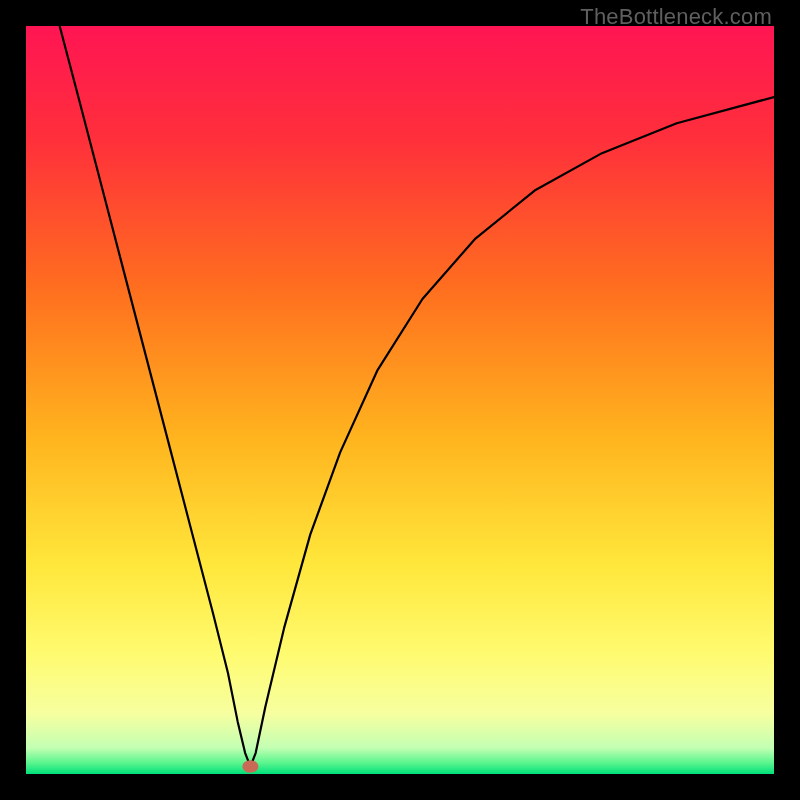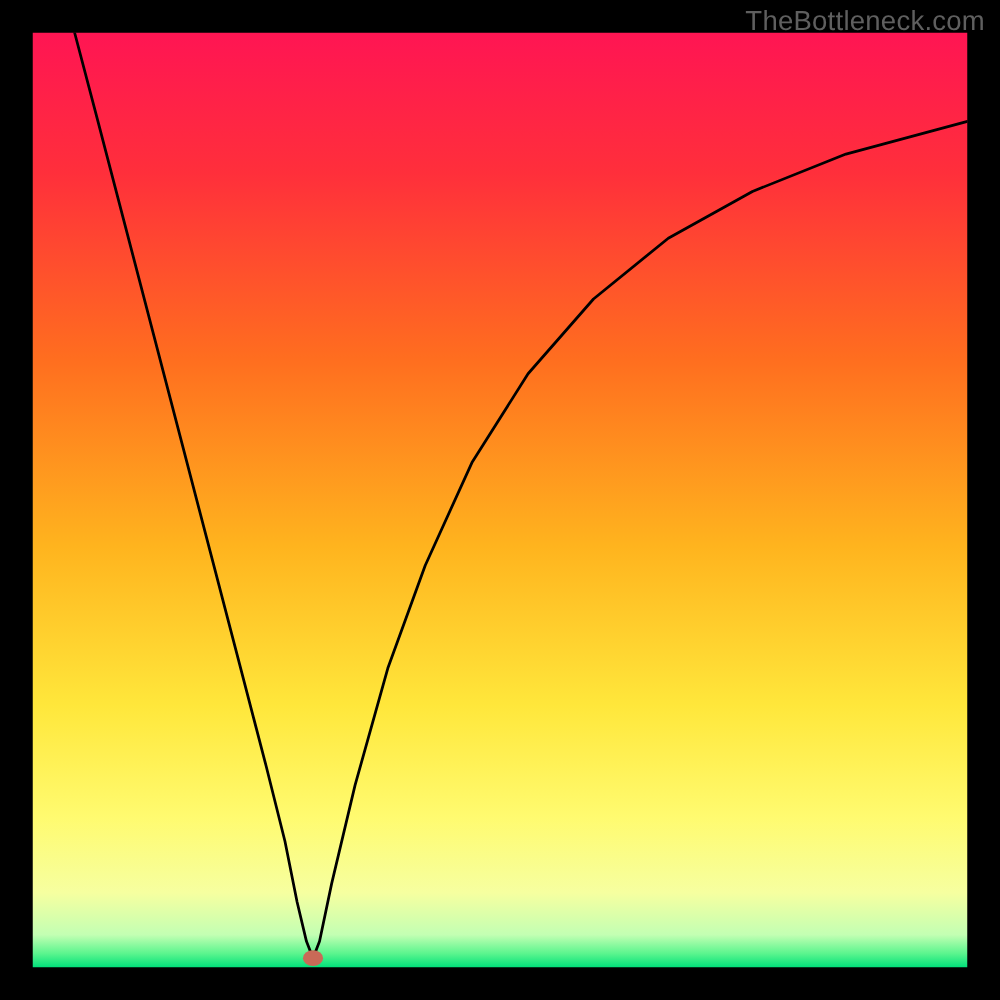--- a/index.html
+++ b/index.html
@@ -13,21 +13,21 @@
   }
   .page {
     position: relative;
     width: 800px;
     height: 800px;
     background: #000;
   }
   .attribution {
     position: absolute;
     top: 4px;
-    right: 12px;
+    right: 28px;
     color: #5f5f5f;
     font-size: 22px;
     font-weight: 500;
     letter-spacing: 0.2px;
   }
   .plot-wrap {
     position: absolute;
     left: 26px;
     top: 26px;
     width: 748px;

